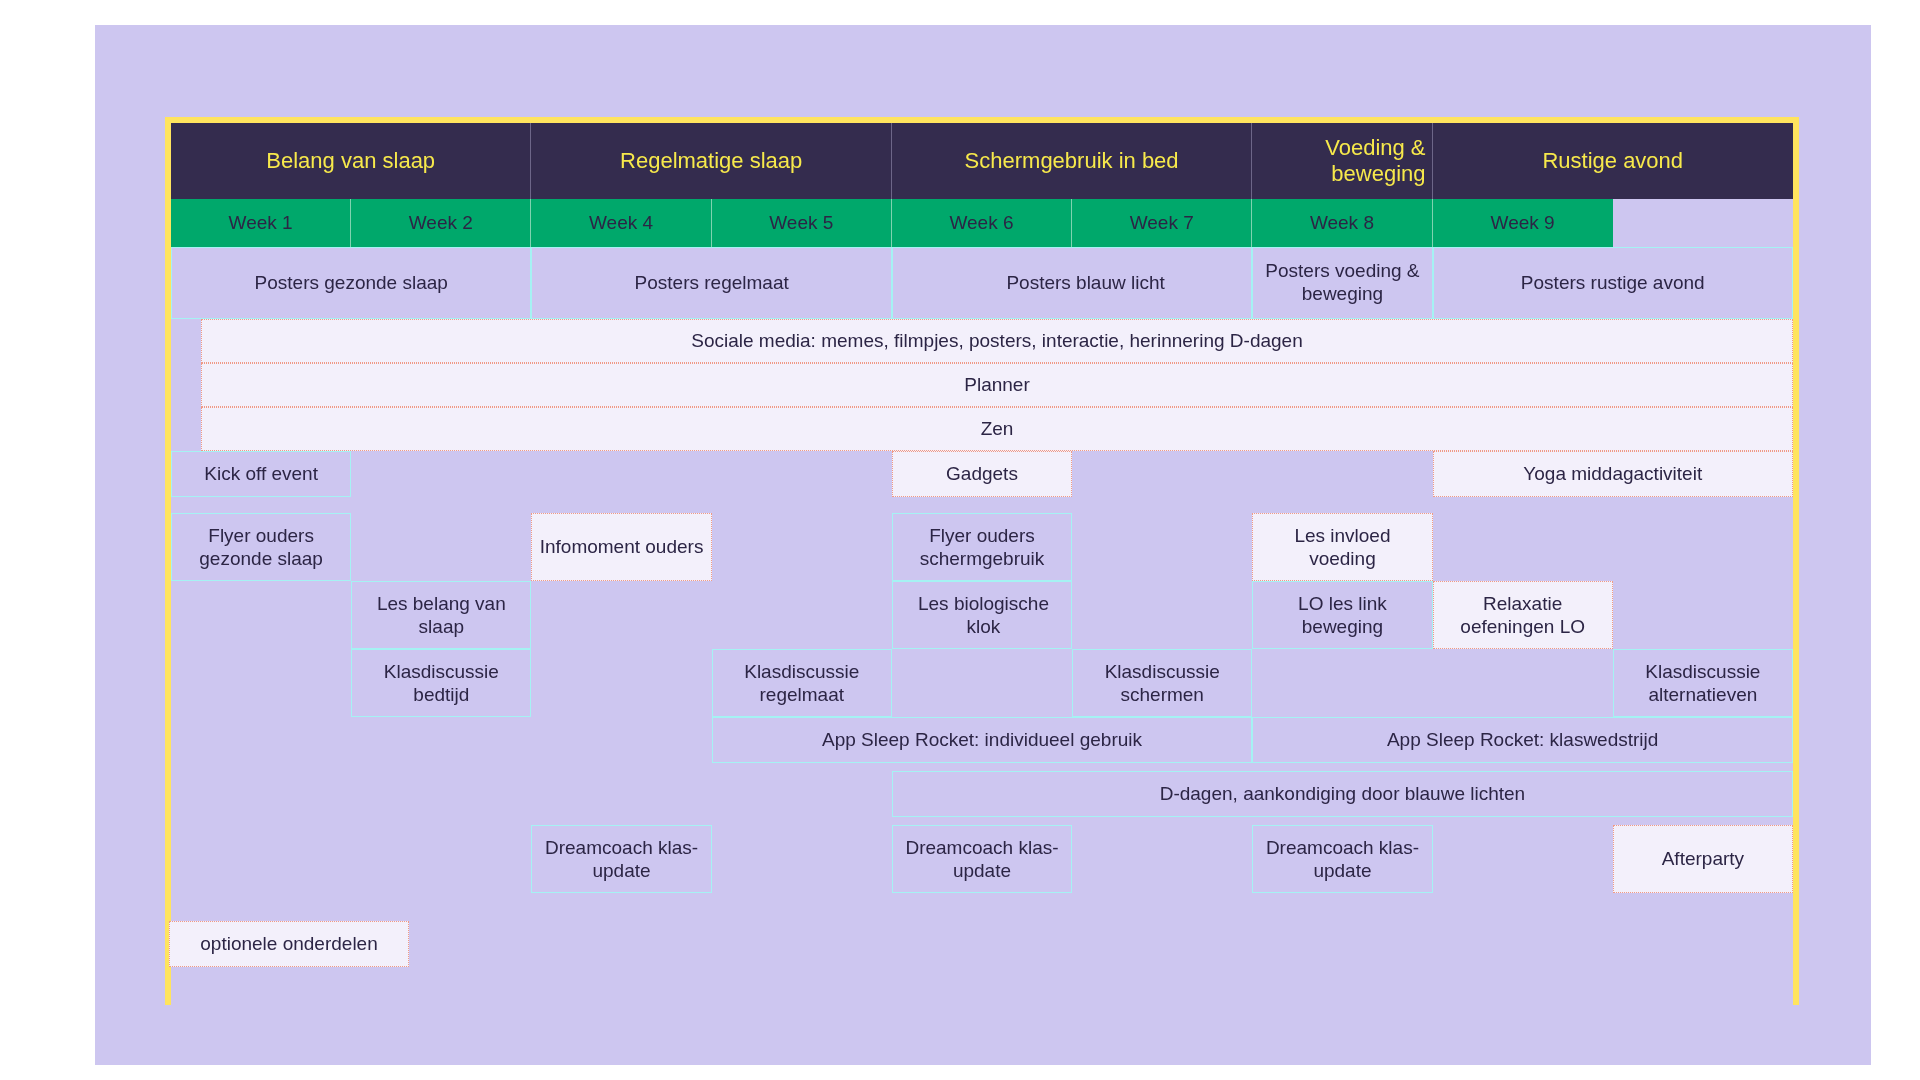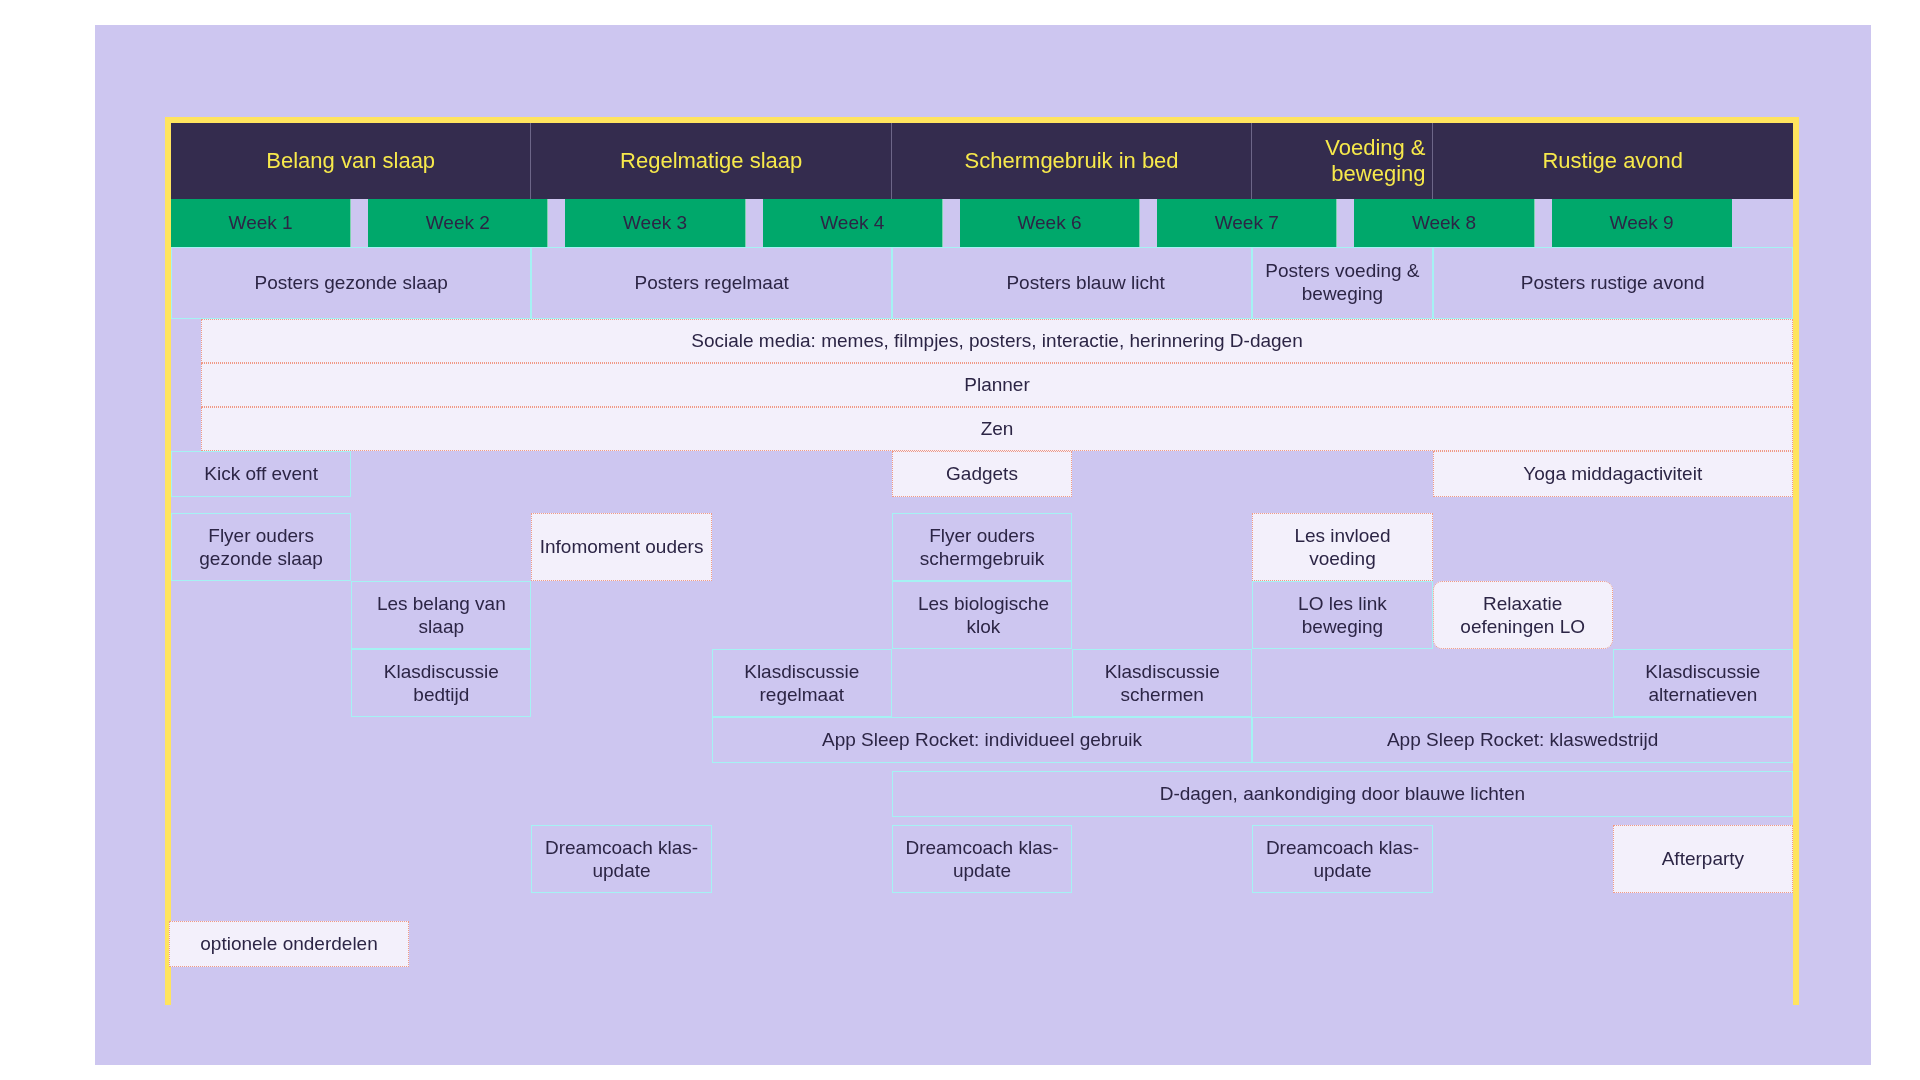--- a/index.html
+++ b/index.html
@@ -43,21 +43,21 @@
     text-align: center;
     font-size: 22px;
     line-height: 1.18;
     box-sizing: border-box;
     border-right: 1px solid #6d6688;
     padding: 0 6px;
   }
   .theme-cell:last-child { border-right: none; }
 
   
-  .week-row { height: 48px; gap: 17px; }
+  .week-row { height: 48px; }
   .week-cell {
     background: #00a86b;
     color: #2c2545;
     display: flex; align-items: center; justify-content: center;
     font-size: 19px;
     box-sizing: border-box;
     border-right: 1px solid #7fd3b0;
   }
   .week-cell:last-child { border-right: none; }
 
@@ -134,22 +134,22 @@
       <div class="row theme-row" id="theme-row">
           <div class="theme-cell" style="width: 22.2222%;">Belang van slaap</div>
           <div class="theme-cell" style="width: 22.2222%;">Regelmatige slaap</div>
           <div class="theme-cell" style="width: 22.2222%;">Schermgebruik in bed</div>
           <div class="theme-cell" style="width: 11.1111%; text-align: right;">Voeding &amp; beweging</div>
           <div class="theme-cell" style="width: 22.2222%;">Rustige avond</div>
         </div>
       <div class="row week-row" id="week-row">
           <div class="week-cell" style="width: 11.1111%;">Week 1</div>
           <div class="week-cell" style="width: 11.1111%;">Week 2</div>
-          <div class="week-cell" style="width: 11.1111%;">Week 3</div>
           <div class="week-cell" style="width: 11.1111%;">Week 4</div>
+          <div class="week-cell" style="width: 11.1111%;">Week 5</div>
           <div class="week-cell" style="width: 11.1111%;">Week 6</div>
           <div class="week-cell" style="width: 11.1111%;">Week 7</div>
           <div class="week-cell" style="width: 11.1111%;">Week 8</div>
           <div class="week-cell" style="width: 11.1111%;">Week 9</div>
         </div>
       <div class="row poster-row" id="poster-row">
           <div class="poster-cell" style="width: 22.2222%;">Posters gezonde slaap</div>
           <div class="poster-cell" style="width: 22.2222%;">Posters regelmaat</div>
           <div class="poster-cell" style="width: 22.2222%; padding-left: 32px;">Posters blauw licht</div>
           <div class="poster-cell" style="width: 11.1111%;">Posters voeding &amp; beweging</div>
@@ -170,21 +170,21 @@
           <div class="act normal" style="left: 0%; width: 11.1111%; top: 0px; height: 46px;">Kick off event</div>
           <div class="act optional" style="left: 44.4444%; width: 11.1111%; top: 0px; height: 46px;">Gadgets</div>
           <div class="act optional" style="left: 77.7778%; width: 22.2222%; top: 0px; height: 46px;">Yoga middagactiviteit</div>
           <div class="act normal" style="left: 0%; width: 11.1111%; top: 62px; height: 68px;">Flyer ouders gezonde slaap</div>
           <div class="act optional" style="left: 22.2222%; width: 11.1111%; top: 62px; height: 68px;">Infomoment ouders</div>
           <div class="act normal" style="left: 44.4444%; width: 11.1111%; top: 62px; height: 68px;">Flyer ouders schermgebruik</div>
           <div class="act optional" style="left: 66.6667%; width: 11.1111%; top: 62px; height: 68px;">Les invloed voeding</div>
           <div class="act normal" style="left: 11.1111%; width: 11.1111%; top: 130px; height: 68px;">Les belang van slaap</div>
           <div class="act normal" style="left: 44.4444%; width: 11.1111%; top: 130px; height: 68px; padding-left: 9px;">Les biologische klok</div>
           <div class="act normal" style="left: 66.6667%; width: 11.1111%; top: 130px; height: 68px;">LO les link beweging</div>
-          <div class="act optional" style="left: 77.7778%; width: 11.1111%; top: 130px; height: 68px; border-radius: 9px;">Relaxatie oefeningen LO</div>
+          <div class="act optional" style="left: 77.7778%; width: 11.1111%; top: 130px; height: 68px;">Relaxatie oefeningen LO</div>
           <div class="act normal" style="left: 11.1111%; width: 11.1111%; top: 198px; height: 68px;">Klasdiscussie bedtijd</div>
           <div class="act normal" style="left: 33.3333%; width: 11.1111%; top: 198px; height: 68px;">Klasdiscussie regelmaat</div>
           <div class="act normal" style="left: 55.5556%; width: 11.1111%; top: 198px; height: 68px;">Klasdiscussie schermen</div>
           <div class="act normal" style="left: 88.8889%; width: 11.1111%; top: 198px; height: 68px;">Klasdiscussie alternatieven</div>
           <div class="act normal" style="left: 33.3333%; width: 33.3333%; top: 266px; height: 46px;">App Sleep Rocket: individueel gebruik</div>
           <div class="act normal" style="left: 66.6667%; width: 33.3333%; top: 266px; height: 46px;">App Sleep Rocket: klaswedstrijd</div>
           <div class="act normal" style="left: 44.4444%; width: 55.5556%; top: 320px; height: 46px;">D-dagen, aankondiging door blauwe lichten</div>
           <div class="act normal" style="left: 22.2222%; width: 11.1111%; top: 374px; height: 68px;">Dreamcoach klas-update</div>
           <div class="act normal" style="left: 44.4444%; width: 11.1111%; top: 374px; height: 68px;">Dreamcoach klas-update</div>
           <div class="act normal" style="left: 66.6667%; width: 11.1111%; top: 374px; height: 68px;">Dreamcoach klas-update</div>

